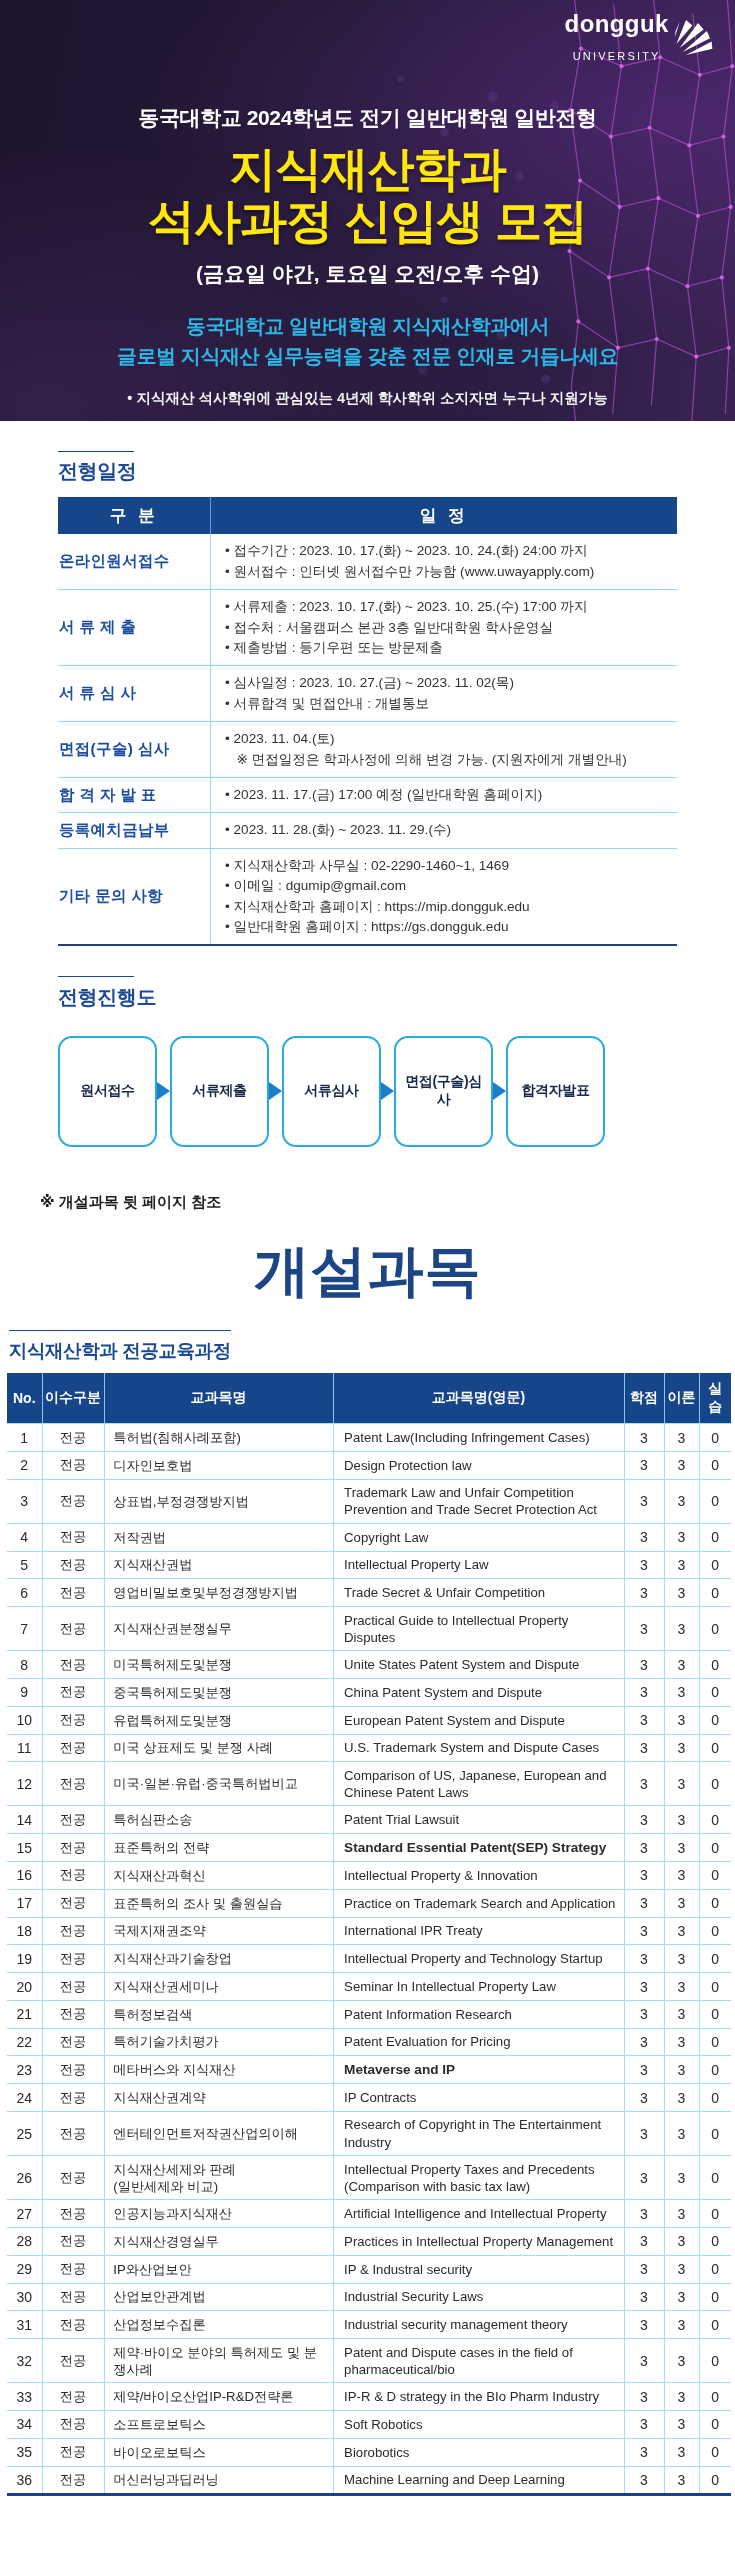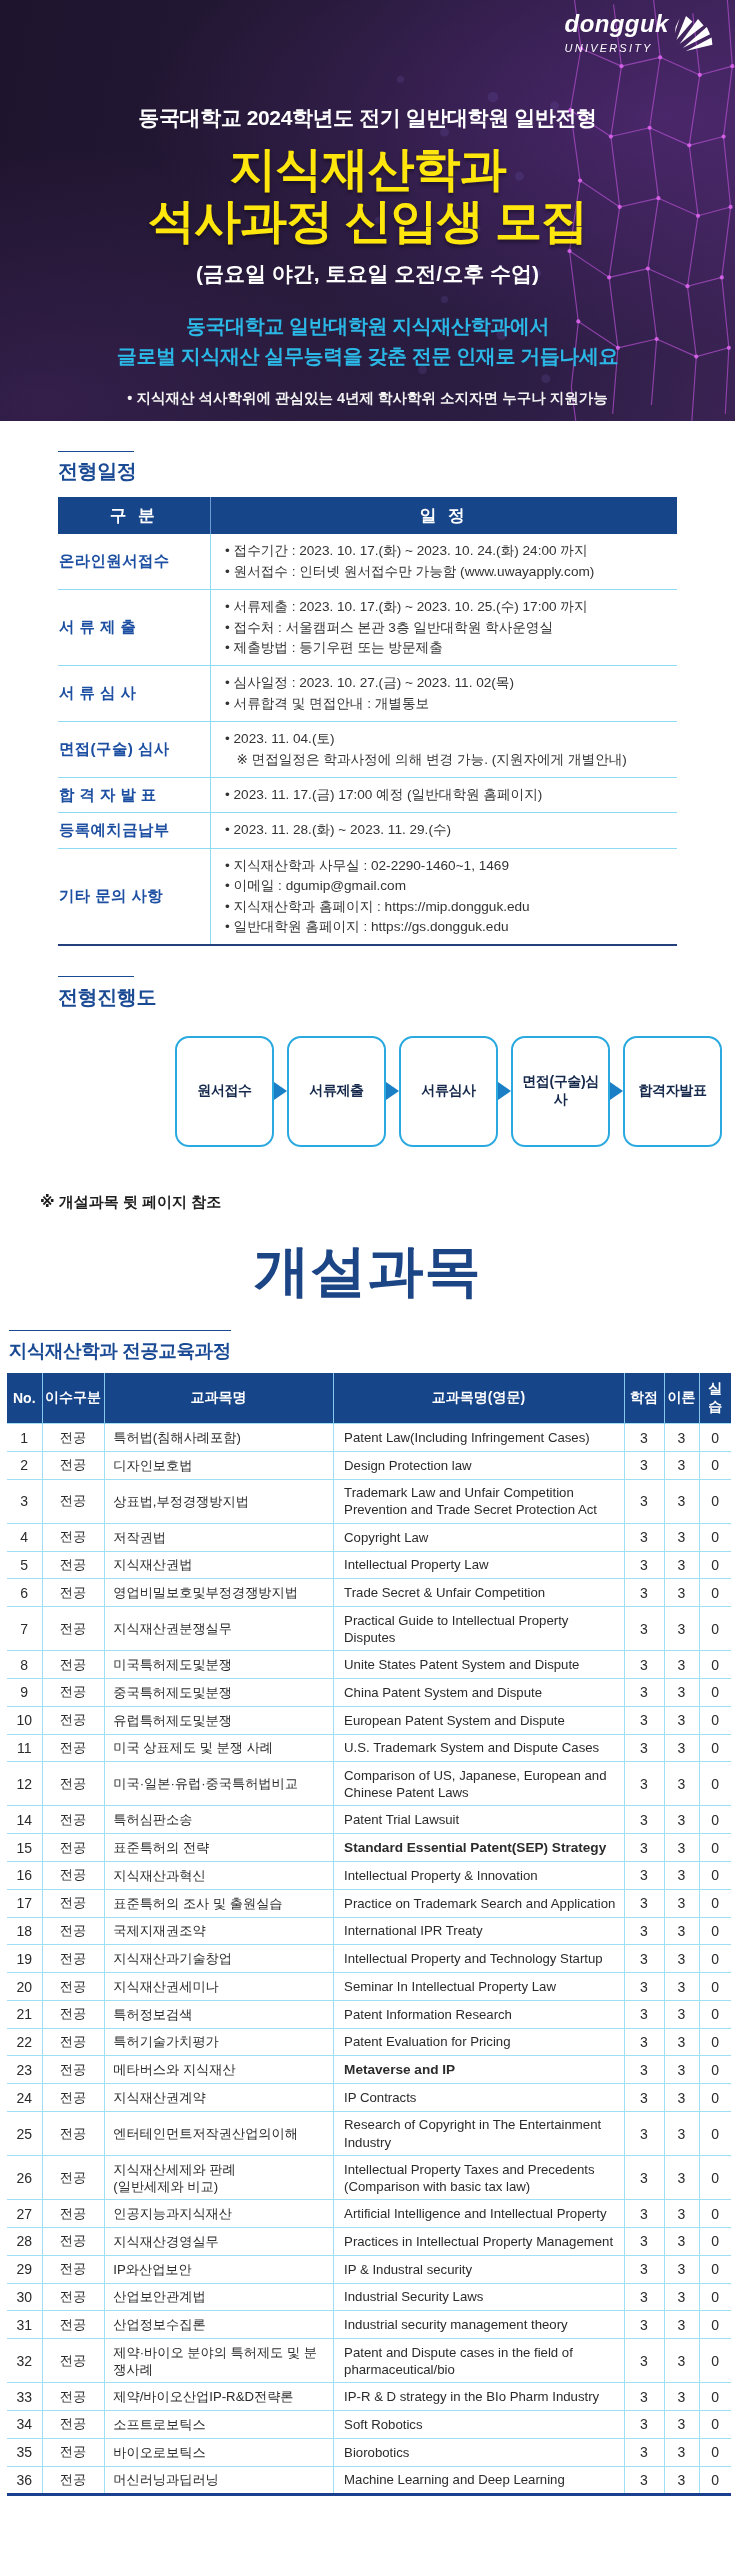--- a/index.html
+++ b/index.html
@@ -19,23 +19,23 @@
       radial-gradient(ellipse at 6% 96%, rgba(70,40,100,.5) 0%, rgba(70,40,100,0) 45%),
       linear-gradient(100deg,#1f142e 0%,#241936 45%,#2c1d44 72%,#3a2353 100%);
     text-align:center;
     color:#fff;
   }
   .hero .mesh{position:absolute;top:0;left:0;pointer-events:none;}
   .logo{
     position:absolute;top:12.3px;right:21px;
     display:flex;align-items:center;gap:5.3px;z-index:2;
   }
-  .logo-text{text-align:left;line-height:1;font-style:italic;}
+  .logo-text{text-align:center;line-height:1;}
   .logo-line1{font-size:24px;font-weight:800;letter-spacing:0.4px;}
-  .logo-line2{font-size:11px;font-weight:400;letter-spacing:2.2px;margin-top:7px;}
+  .logo-line2{font-size:11px;font-weight:400;letter-spacing:2.2px;margin-top:15px;}
   .hero-sub{position:relative;z-index:1;margin:104px 0 0 0;font-size:21px;font-weight:700;letter-spacing:-0.4px;}
   .hero-title{
     position:relative;z-index:1;margin:10.6px 0 0 0;
     font-size:47px;line-height:1.12;font-weight:900;letter-spacing:-0.9px;
     color:#ffe70d;text-shadow:0 2.6px 3.5px rgba(0,0,0,.35);
   }
   .hero-note{position:relative;z-index:1;margin:12.3px 0 0 0;font-size:21px;font-weight:600;}
   .hero-pitch{
     position:relative;z-index:1;margin:23px 0 0 0;
     font-size:20px;font-weight:800;line-height:1.5;color:#2bb8e6;letter-spacing:-0.4px;
@@ -61,21 +61,21 @@
   }
   .sch-value{
     border-left:0.9px solid #8ddbf3;
     padding:7px 5.3px 7px 14px;font-size:13.6px;color:#333;line-height:1.5;font-weight:500;
   }
   .sch-value .indent{padding-left:11.4px;}
 
   
   .process-flow{
     width:664px;margin:25px 0 0 58px;
-    display:flex;align-items:center;justify-content:flex-end;
+    display:flex;align-items:center;justify-content:flex-start;
   }
   .p-box{
     width:99px;height:111px;box-sizing:border-box;background:#fff;
     border:2.2px solid #2aa9e0;border-radius:14px;
     display:flex;align-items:center;justify-content:center;text-align:center;
     font-size:14px;font-weight:700;color:#15284b;padding:0 4.4px;letter-spacing:-0.4px;
   }
   .p-arrow{
     width:0;height:0;
     border-top:9.7px solid transparent;border-bottom:9.7px solid transparent;

